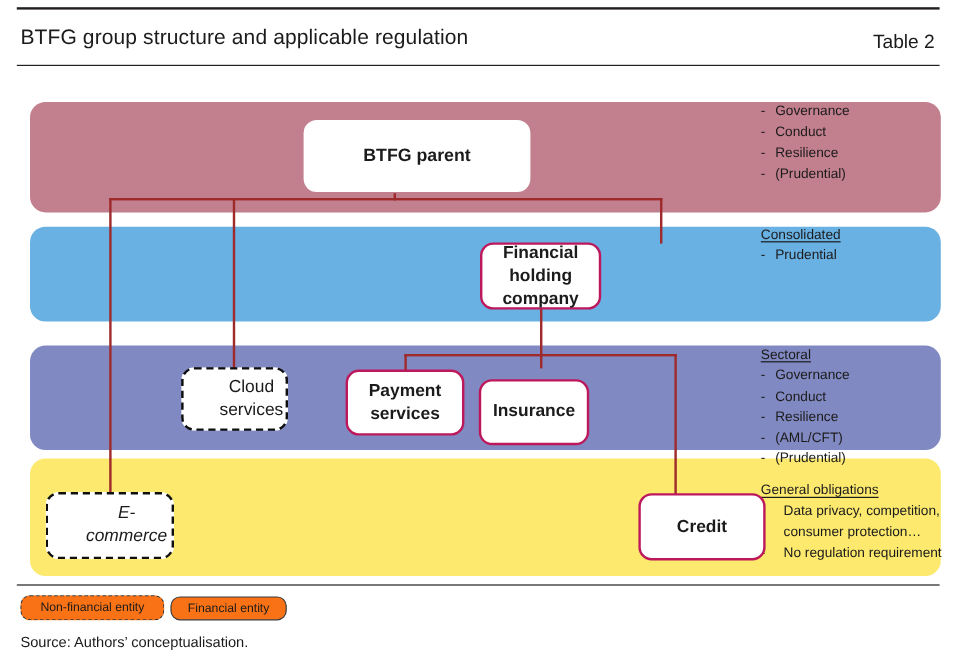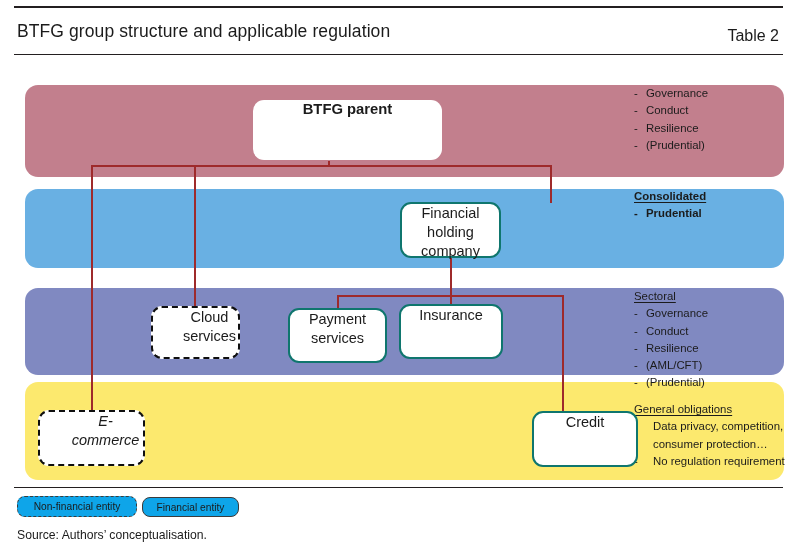--- a/index.html
+++ b/index.html
@@ -98,43 +98,43 @@
   .conn-v { width: 2px; }
   .conn-h { height: 2px; }
 
   
   .node {
     position: absolute;
     box-sizing: border-box;
     background: #ffffff;
     border-radius: 11px;
     display: flex;
-    align-items: flex-start;
+    align-items: center;
     justify-content: center;
     text-align: center;
     font-size: 14.5px;
     line-height: 19px;
     color: #1b1b1b;
   }
-  .node.solid { border: 2px solid #0f766e; }
+  .node.solid { border: 2px solid #be185d; font-weight: bold; }
   .node.dashed { border: 2px dashed #0f0f0f; padding-left: 28px; }
   .node.plain  { border: none; }
   .node.bold   { font-weight: bold; font-size: 14.8px; }
 
   
   #footer-rule {
     position: absolute;
     left: 14px; top: 487px;
     width: 769px; height: 1px;
     background: #231f20;
   }
   .legend-chip {
     position: absolute;
     box-sizing: border-box;
-    background: #0ea5e9;
+    background: #f97316;
     border-radius: 8px;
     display: flex;
     align-items: center;
     justify-content: center;
     font-size: 10.2px;
     color: #1b1b1b;
     white-space: nowrap;
   }
   .legend-chip.dashed { border: 1.6px dashed #3b3b3b; }
   .legend-chip.solid  { border: 1.3px solid #3b3b3b; text-align: center; }
@@ -175,21 +175,21 @@
           <span class="dash">-</span>
           <span class="txt">Resilience</span>
         </li>
       <li>
           <span class="dash">-</span>
           <span class="txt">(Prudential)</span>
         </li>
     </ul>
   </div>
 
-  <div class="band-text" style="left:634px; top:188px; width:150px;font-weight:bold;">
+  <div class="band-text" style="left:634px; top:188px; width:150px;">
     <div class="band-heading">Consolidated</div>
     <ul class="band-list">
       <li>
           <span class="dash">-</span>
           <span class="txt">Prudential</span>
         </li>
     </ul>
   </div>
 
   <div class="band-text" style="left:634px; top:288px; width:150px;">
@@ -259,21 +259,21 @@
   </div>
 
   <div class="node dashed" id="node-cloud-services" style="left:151px; top:306px; width:89px; height:53px;">
     <span>Cloud services</span>
   </div>
 
   <div class="node solid" id="node-payment-services" style="left:288px; top:308px; width:99px; height:55px;">
     <span>Payment services</span>
   </div>
 
-  <div class="node solid" id="node-insurance" style="left:399px; top:304px; width:104px; height:55px;">
+  <div class="node solid" id="node-insurance" style="left:399px; top:316px; width:92px; height:55px;">
     <span>Insurance</span>
   </div>
 
   <div class="node dashed" id="node-e-commerce" style="left:38px; top:410px; width:107px; height:56px;font-style:italic;">
     <span>E-commerce</span>
   </div>
 
   <div class="node solid" id="node-credit" style="left:532px; top:411px; width:106px; height:56px;">
     <span>Credit</span>
   </div>

